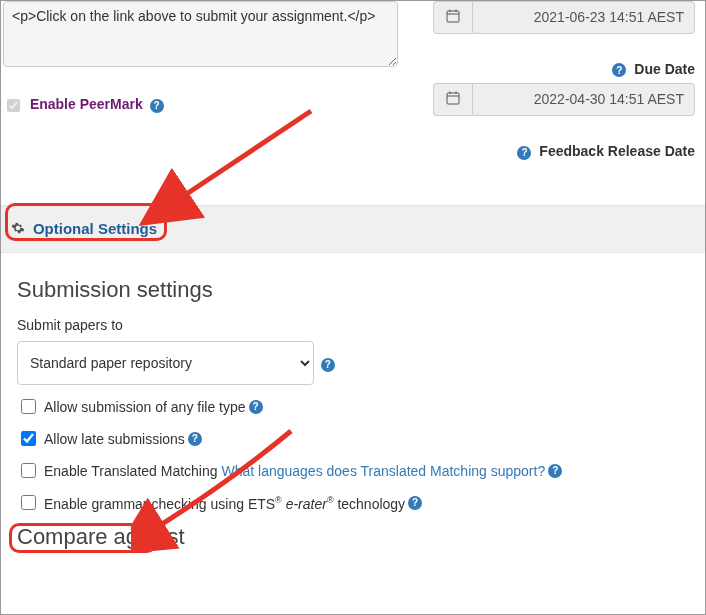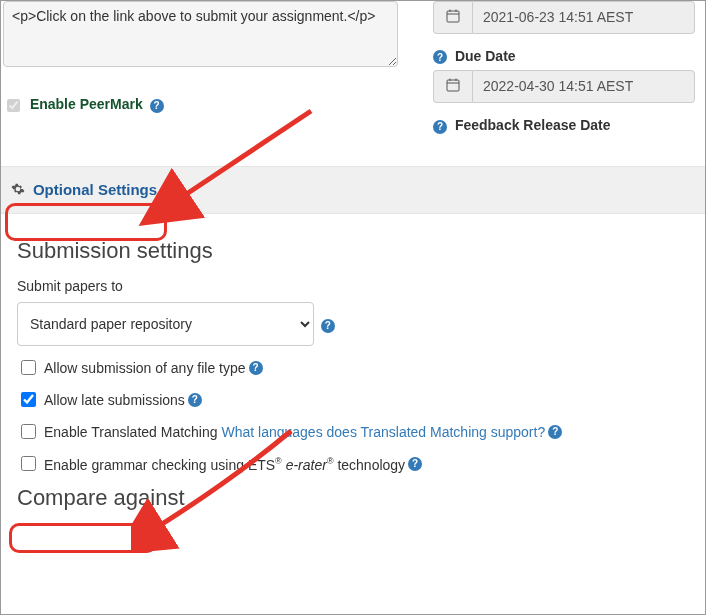--- a/index.html
+++ b/index.html
@@ -25,37 +25,37 @@
     border: 1px solid #ccc;
     border-radius: 4px;
     resize: both;
     font-family: Arial, Helvetica, sans-serif;
     font-size: 14px;
     padding: 6px 8px;
     color: #333;
     background: #f5f5f5;
   }
   .pm-row { margin: 26px 0 0 2px; }
-  .pm-row label { font-weight: bold; color: #14532d; }
+  .pm-row label { font-weight: bold; color: #701a75; }
   .pm-row input[type=checkbox]{ margin-right:6px; vertical-align: middle;}
   .help-icon {
     display: inline-flex;
     width: 14px; height: 14px;
     border-radius: 50%;
     background: #337ab7;
     color: #fff;
     font-size: 10px;
     font-weight: bold;
     align-items: center;
     justify-content: center;
     vertical-align: middle;
     margin-left: 3px;
     cursor: pointer;
   }
-  .date-group { margin-bottom: 14px; }
+  .date-group { margin-bottom: 27px; text-align: right; }
   .date-label { font-weight: bold; margin: 6px 0 6px 0; color:#333; }
   .date-label .help-icon{ margin-right:4px; margin-left:0;}
   .input-group { display: flex; }
   .input-group .addon {
     background: #eee;
     border: 1px solid #ccc;
     border-right: none;
     border-radius: 4px 0 0 4px;
     padding: 7px 12px;
     color: #555;

